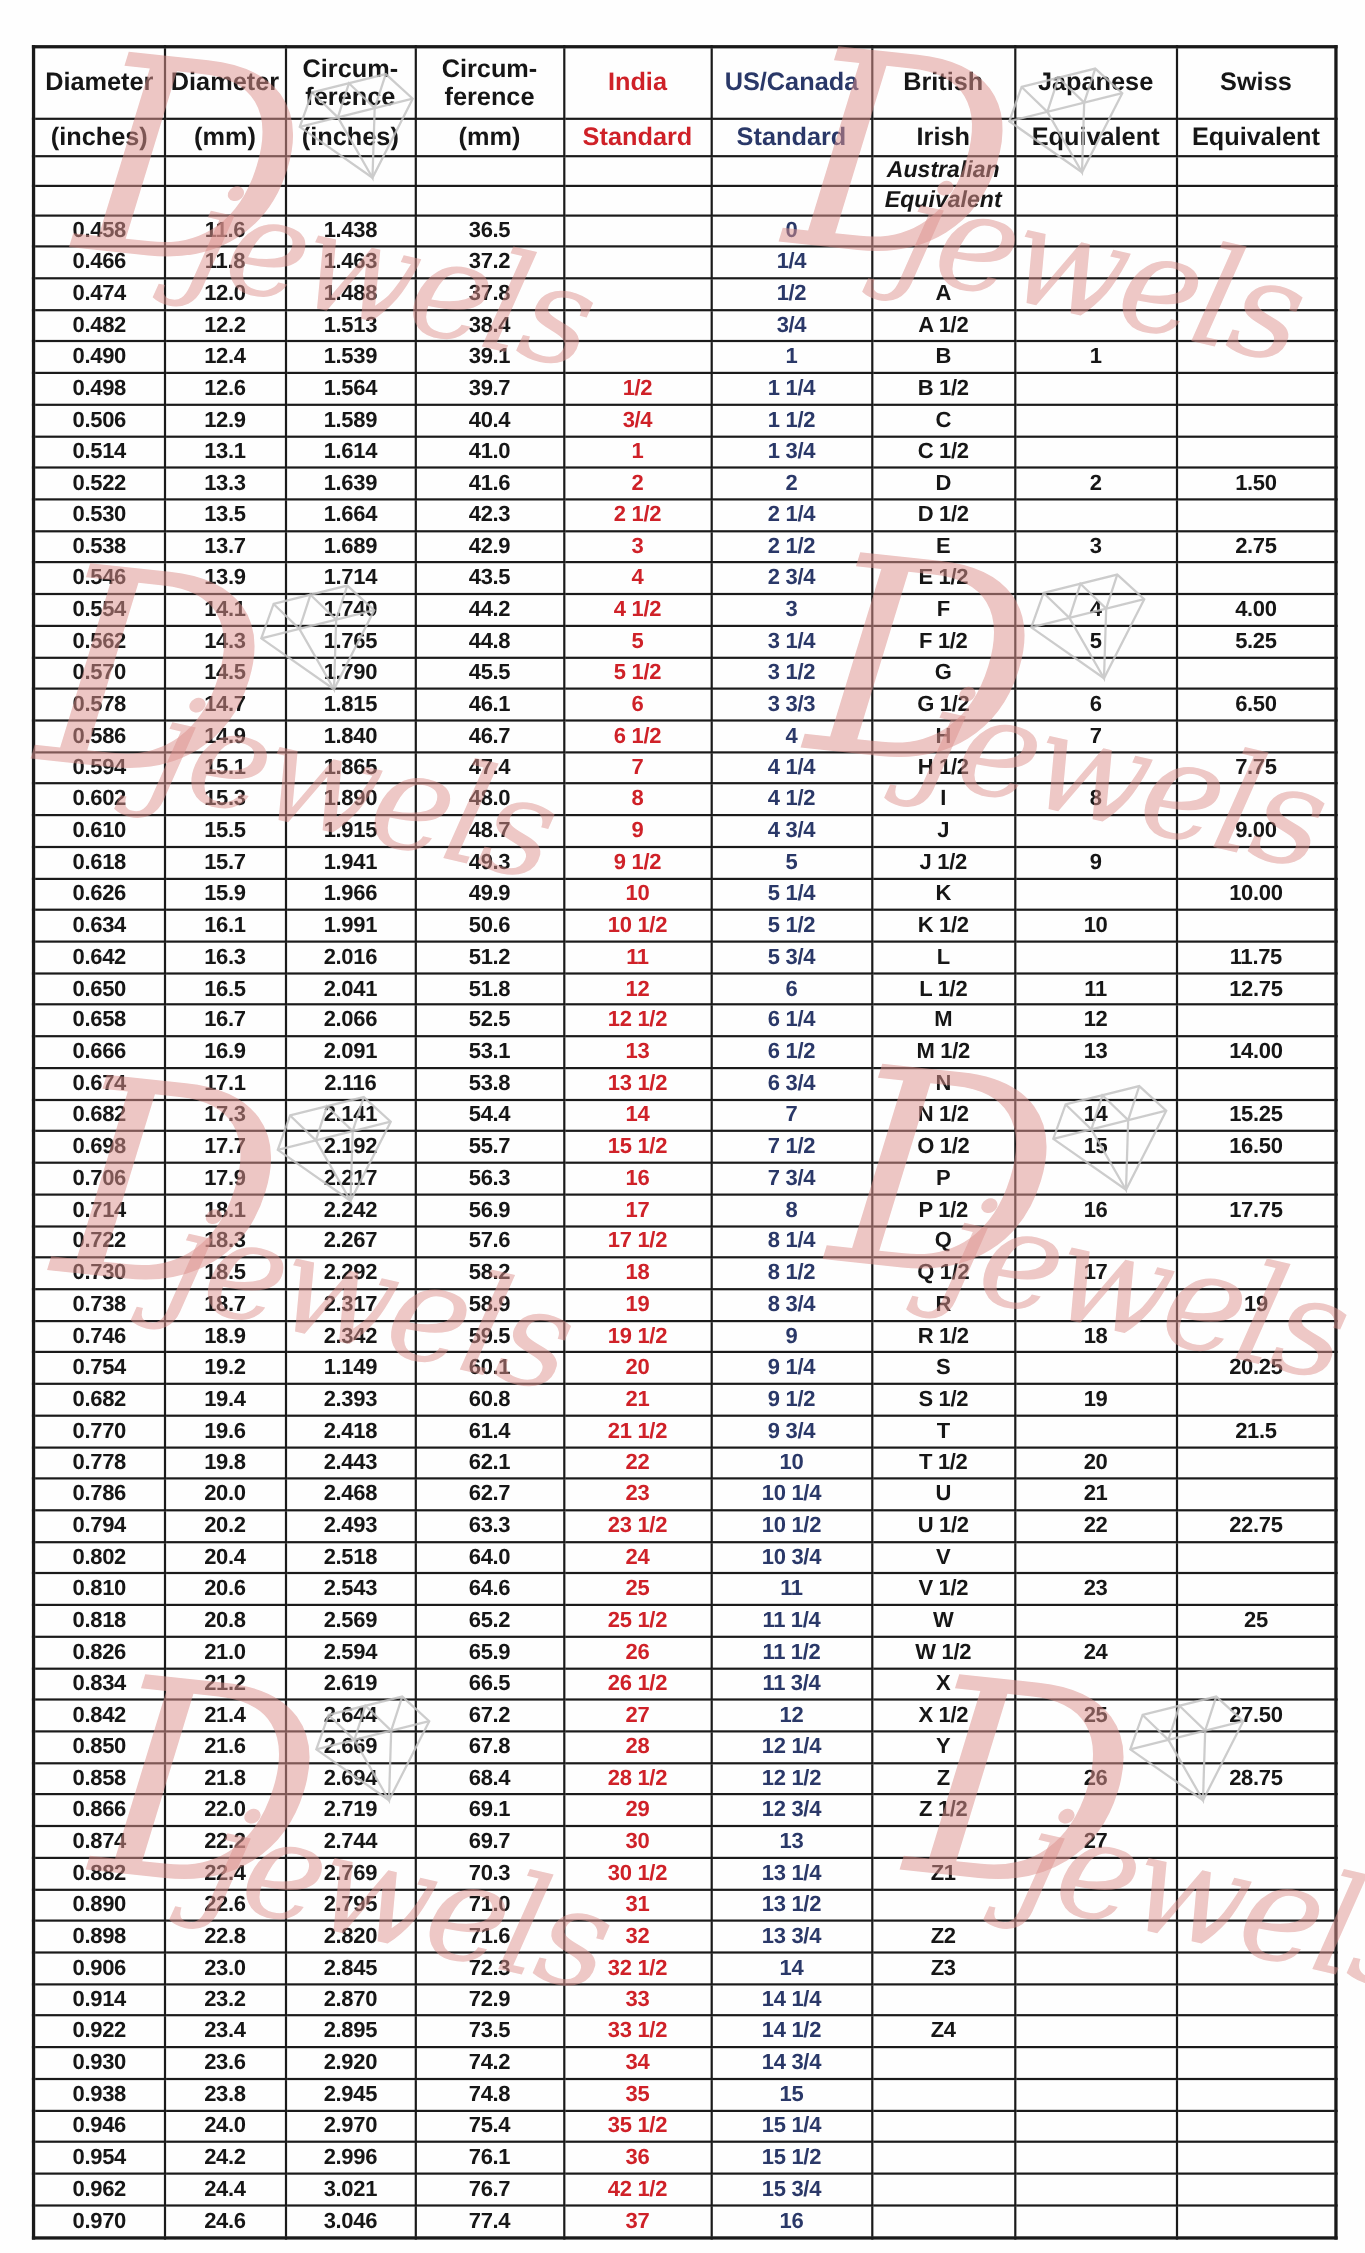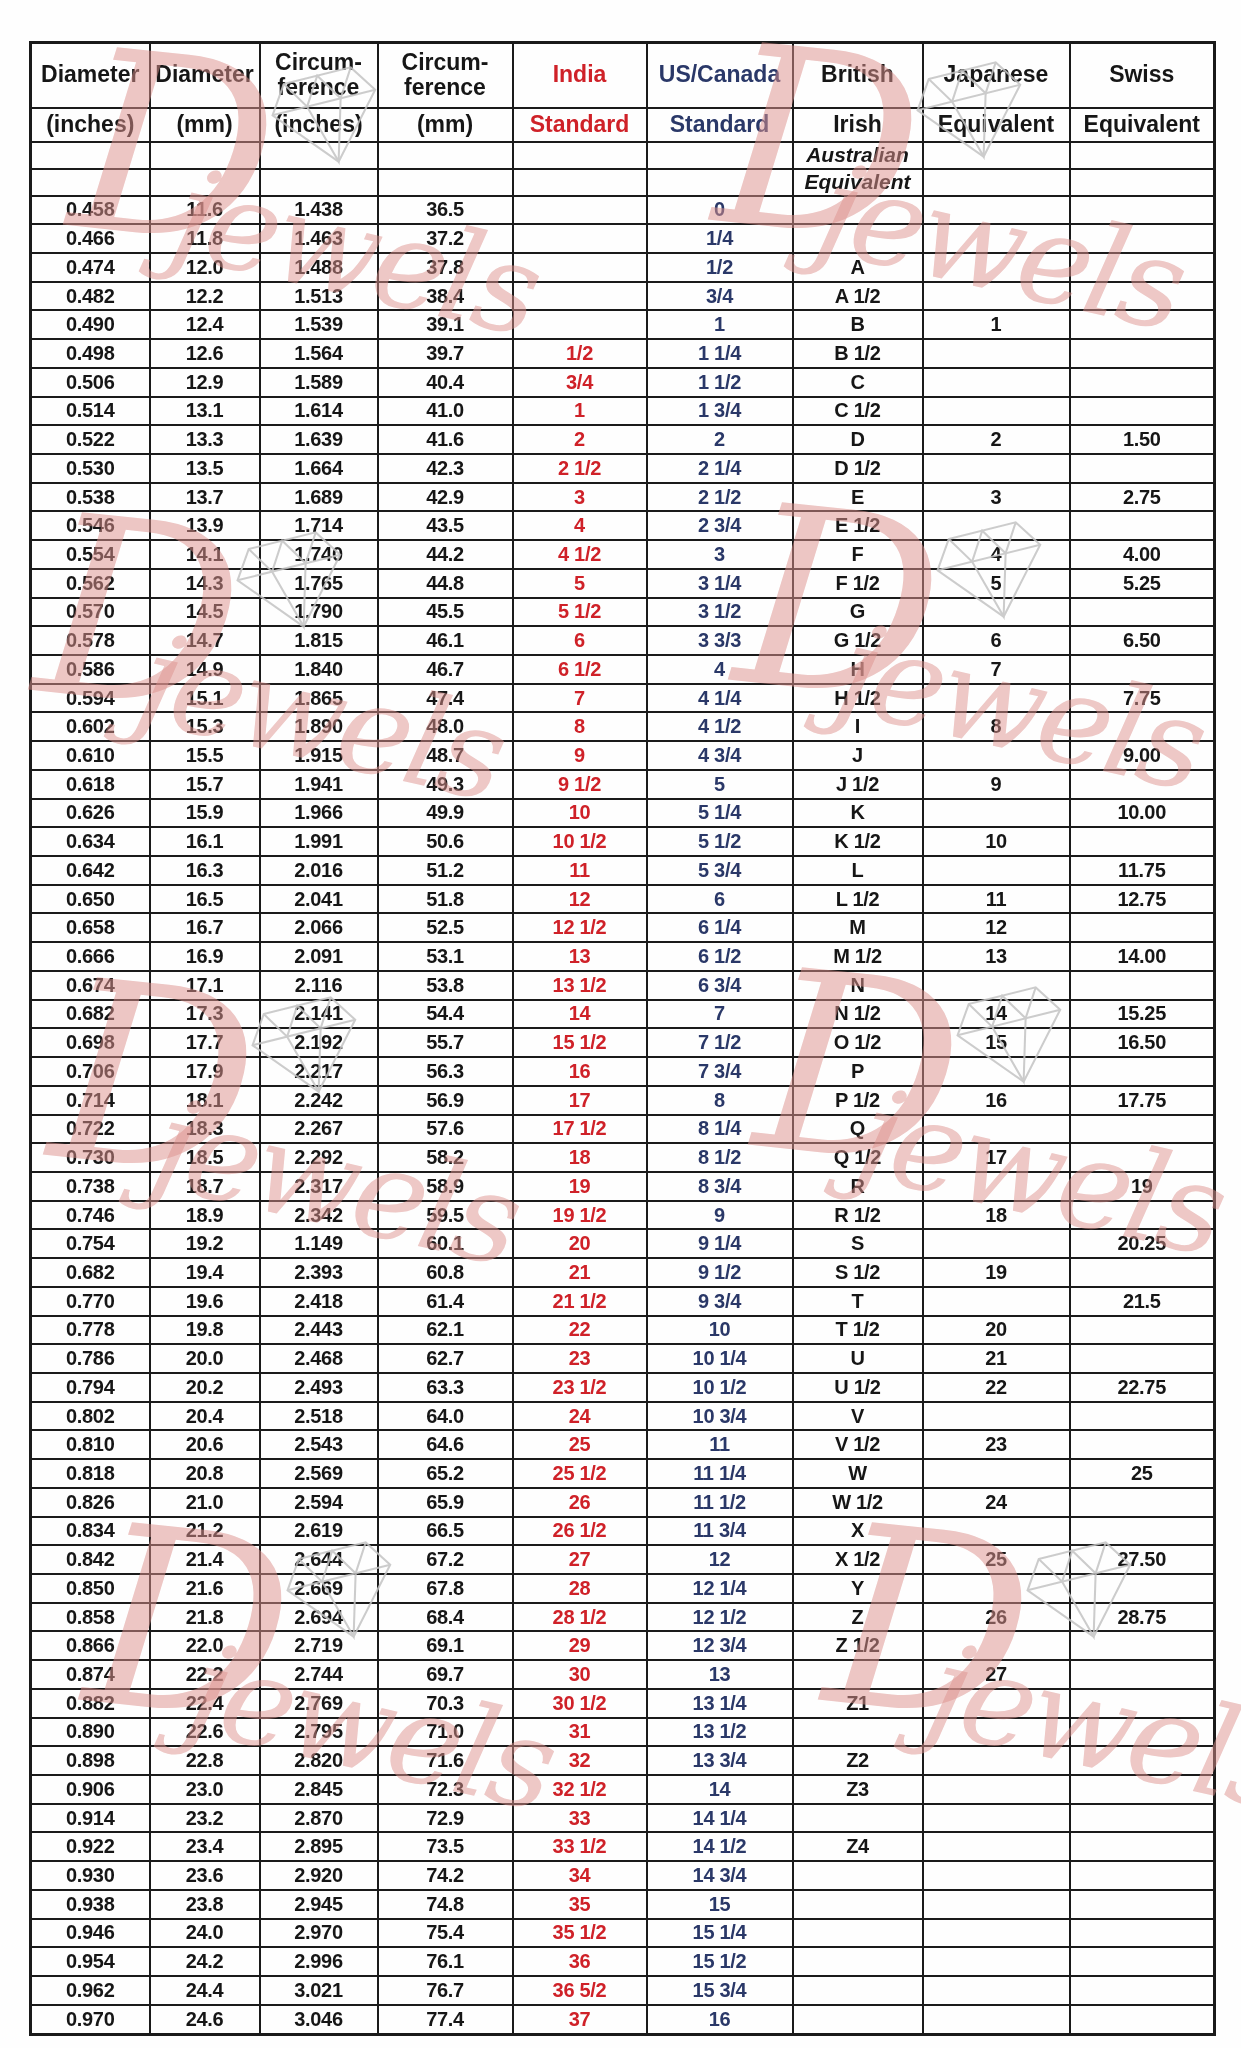--- a/index.html
+++ b/index.html
@@ -828,21 +828,21 @@
           <td class="blue">15 1/2</td>
           <td></td>
           <td></td>
           <td></td>
         </tr>
         <tr>
           <td>0.962</td>
           <td>24.4</td>
           <td>3.021</td>
           <td>76.7</td>
-          <td class="red">36 5/2</td>
+          <td class="red">42 1/2</td>
           <td class="blue">15 3/4</td>
           <td></td>
           <td></td>
           <td></td>
         </tr>
         <tr>
           <td>0.970</td>
           <td>24.6</td>
           <td>3.046</td>
           <td>77.4</td>

